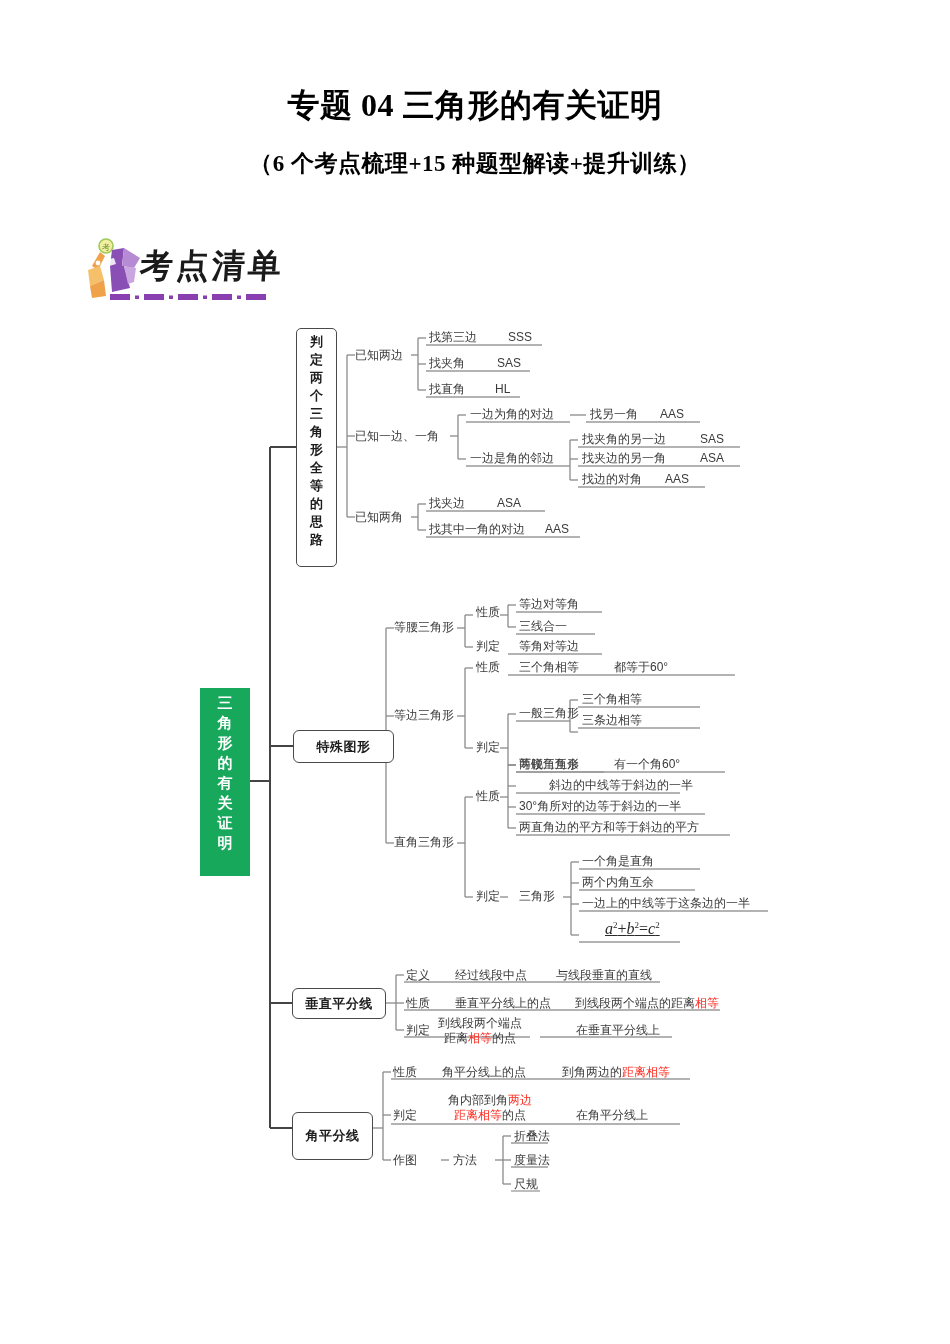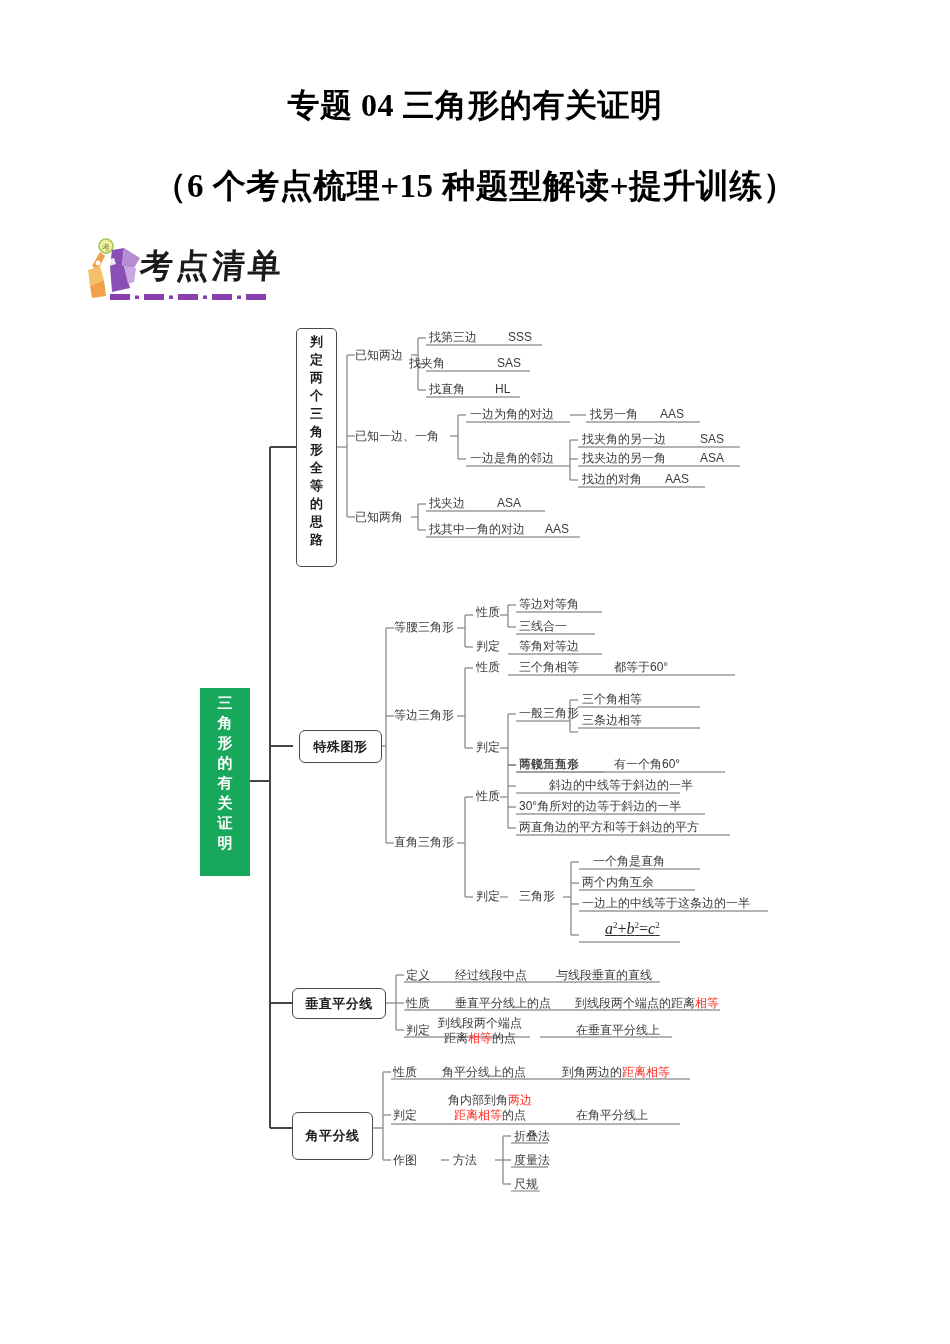--- a/index.html
+++ b/index.html
@@ -28,23 +28,23 @@
     font-family: "Liberation Serif", "DejaVu Serif", serif;
     font-weight: bold;
     font-size: 32px;
     letter-spacing: 0.5px;
     line-height: 1.2;
     color: #000;
   }
   .doc-subtitle {
     font-family: "Liberation Serif", "DejaVu Serif", serif;
     font-weight: bold;
-    font-size: 33px;
+    font-size: 23px;
     letter-spacing: 0.5px;
-    margin-top: 40px;
+    margin-top: 24px;
     color: #000;
   }
 
   
   #logo-block {
     position: absolute;
     left: 78px;
     top: 236px;
     width: 190px;
     height: 76px;
@@ -136,21 +136,21 @@
     border-radius: 6px;
     background: #fff;
     font-weight: bold;
     font-size: 13px;
     color: #1d1d1d;
     display: flex;
     align-items: center;
     justify-content: center;
     letter-spacing: 0.5px;
   }
-  #branch2-node { left: 299px; top: 730px; width: 83px; height: 33px; }
+  #branch2-node { left: 293px; top: 730px; width: 101px; height: 33px; }
   #branch3-node { left: 292px; top: 988px; width: 94px; height: 31px; }
   #branch4-node { left: 292px; top: 1112px; width: 81px; height: 48px; }
 
   
   .leaf {
     position: absolute;
     font-size: 12px;
     line-height: 15px;
     color: #3a3a3a;
     white-space: nowrap;
@@ -386,21 +386,21 @@
       <span>路</span>
   </div>
 
   <div class="node pill-node" id="branch2-node">特殊图形</div>
   <div class="node pill-node" id="branch3-node">垂直平分线</div>
   <div class="node pill-node" id="branch4-node">角平分线</div>
 
   <div class="leaf" style="left:355px; top:348px;">已知两边</div>
   <div class="leaf" style="left:429px; top:330px;">找第三边</div>
   <div class="leaf" style="left:508px; top:330px;">SSS</div>
-  <div class="leaf" style="left:409px; top:356px;">找夹角</div>
+  <div class="leaf" style="left:429px; top:356px;">找夹角</div>
   <div class="leaf" style="left:497px; top:356px;">SAS</div>
   <div class="leaf" style="left:429px; top:382px;">找直角</div>
   <div class="leaf" style="left:495px; top:382px;">HL</div>
 
   <div class="leaf" style="left:355px; top:429px;">已知一边、一角</div>
   <div class="leaf" style="left:470px; top:407px;">一边为角的对边</div>
   <div class="leaf" style="left:590px; top:407px;">找另一角</div>
   <div class="leaf" style="left:660px; top:407px;">AAS</div>
 
   <div class="leaf" style="left:470px; top:451px;">一边是角的邻边</div>
@@ -436,21 +436,21 @@
   <div class="leaf" style="left:614px; top:757px;">有一个角60°</div>
 
   <div class="leaf" style="left:394px; top:835px;">直角三角形</div>
   <div class="leaf" style="left:476px; top:789px;">性质</div>
   <div class="leaf" style="left:519px; top:757px;">两锐角互余</div>
   <div class="leaf" style="left:549px; top:778px;text-align:right;">斜边的中线等于斜边的一半</div>
   <div class="leaf" style="left:519px; top:799px;">30°角所对的边等于斜边的一半</div>
   <div class="leaf" style="left:519px; top:820px;">两直角边的平方和等于斜边的平方</div>
   <div class="leaf" style="left:476px; top:889px;">判定</div>
   <div class="leaf" style="left:519px; top:889px;">三角形</div>
-  <div class="leaf" style="left:582px; top:854px;margin-left:11px;">一个角是直角</div>
+  <div class="leaf" style="left:582px; top:854px;">一个角是直角</div>
   <div class="leaf" style="left:582px; top:875px;">两个内角互余</div>
   <div class="leaf" style="left:582px; top:896px;">一边上的中线等于这条边的一半</div>
   <div class="leaf formula" style="left:605px; top:918px;text-decoration:underline;">a<sup>2</sup><span class="op">+</span>b<sup>2</sup><span class="op">=</span>c<sup>2</sup></div>
 
   <div class="leaf" style="left:406px; top:968px;">定义</div>
   <div class="leaf" style="left:455px; top:968px;">经过线段中点</div>
   <div class="leaf" style="left:556px; top:968px;">与线段垂直的直线</div>
 
   <div class="leaf" style="left:406px; top:996px;">性质</div>
   <div class="leaf" style="left:455px; top:996px;">垂直平分线上的点</div>

